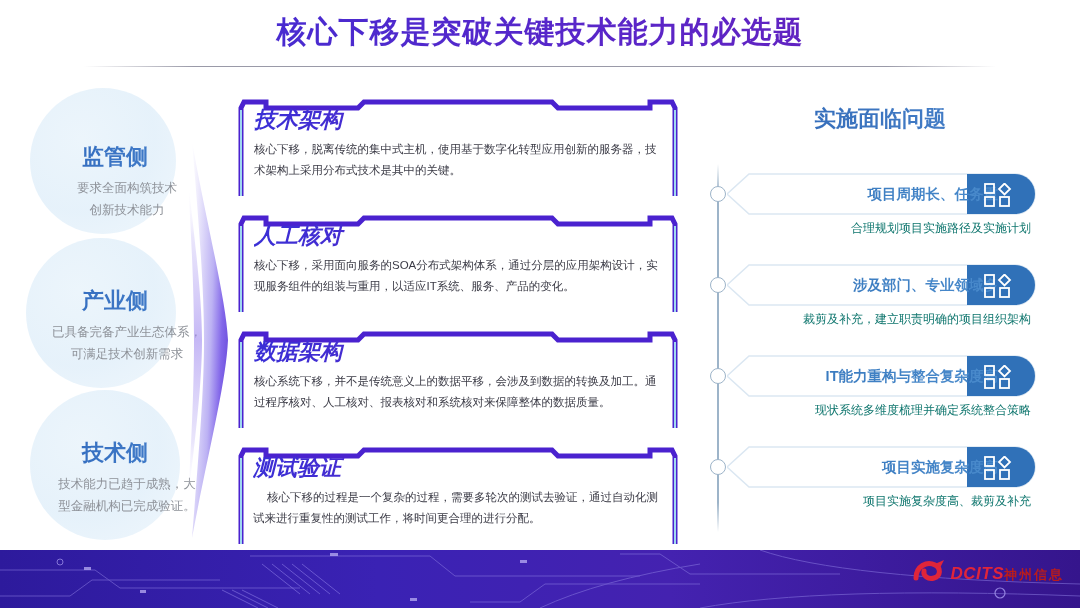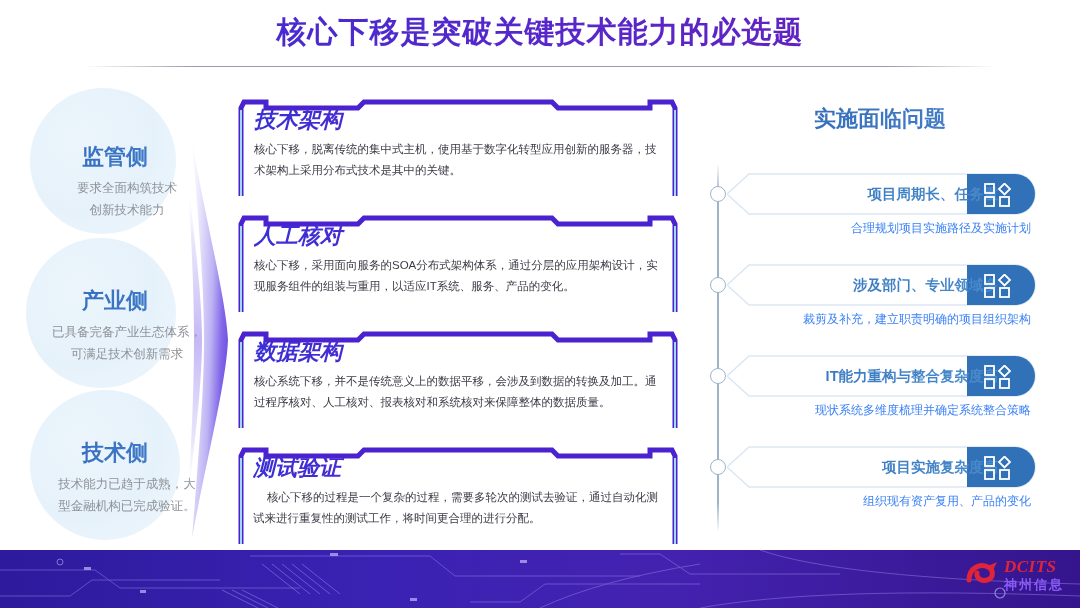--- a/index.html
+++ b/index.html
@@ -91,30 +91,30 @@
   .pill-label {
     position:absolute; left:40px; top:0; right:62px; height:44px;
     display:flex; align-items:center; justify-content:flex-end;
     font-size:14.5px; font-weight:bold; color:#2f6db5; white-space:nowrap;
     background:linear-gradient(90deg,#3071b8,#4b8ccd);
     -webkit-background-clip:text; background-clip:text;
     -webkit-text-fill-color:transparent;
   }
   .tl-sub {
     position:absolute; left:27px; top:48px; width:310px;
-    text-align:right; font-size:12px; color:#3b82f6; padding-right:6px;
+    text-align:right; font-size:12px; color:#0f766e; padding-right:6px;
   }
 
   
   .footer { position:absolute; left:0; bottom:0; width:1080px; height:58px; overflow:hidden; }
   .logo { position:absolute; right:16px; top:8px; display:flex; align-items:center; gap:4px; }
   .logo-mark { width:34px; height:30px; }
-  .logo-txt { display:flex; flex-direction:column; line-height:1;font-family:Liberation Serif, serif; }
+  .logo-txt { display:flex; flex-direction:row; line-height:1; }
   .logo-en { font-size:17px; font-weight:bold; color:#e0253a; letter-spacing:.5px; font-style:italic; }
-  .logo-cn { font-size:13px; font-weight:bold; color:#8b5cf6; letter-spacing:2px; margin-top:3px; }
+  .logo-cn { font-size:13px; font-weight:bold; color:#b91c1c; letter-spacing:2px; margin-top:3px; }
 </style>
 </head>
 <body>
 
 <div class="slide-title">核心下移是突破关键技术能力的必选题</div>
 <div class="title-rule"></div>
 
 <div class="left-col">
 
   <div class="left-block blk1">
@@ -258,21 +258,21 @@
       <path d="M0,22 L22,2 L288,2 A20,20 0 0 1 288,42 L22,42 Z" fill="#ffffff" stroke="#dbe7f2" stroke-width="1.6"></path>
       <path d="M240,2 L288,2 A20,20 0 0 1 288,42 L240,42 Z" fill="#3071b8"></path>
     </svg>
     <div class="pill-label" style="left:82px;">项目实施复杂度高</div>
     <svg style="position:absolute;left:283px;top:11px;width:40px;height:24px;" viewBox="0 0 40 24">
       <rect x="2" y="1" width="9" height="9" fill="none" stroke="#ffffff" stroke-width="1.8"></rect>
       <rect x="2" y="14" width="9" height="9" fill="none" stroke="#ffffff" stroke-width="1.8"></rect>
       <rect x="17" y="14" width="9" height="9" fill="none" stroke="#ffffff" stroke-width="1.8"></rect>
       <path d="M21.5,0.5 L27,6 L21.5,11.5 L16,6 Z" fill="none" stroke="#ffffff" stroke-width="1.8"></path>
     </svg>
-    <div class="tl-sub">组织现有资产复用、产品的变化</div>
+    <div class="tl-sub">项目实施复杂度高、裁剪及补充</div>
   </div>
 </div>
 
 <div class="footer">
   <svg style="position:absolute;inset:0;width:1080px;height:58px;" viewBox="0 0 1080 58" preserveAspectRatio="none">
     <defs>
       <linearGradient id="ftGrad" x1="0" y1="0" x2="1" y2="0">
         <stop offset="0%" stop-color="#2d1a9c"></stop>
         <stop offset="35%" stop-color="#3a22b4"></stop>
         <stop offset="62%" stop-color="#4422b0"></stop>

